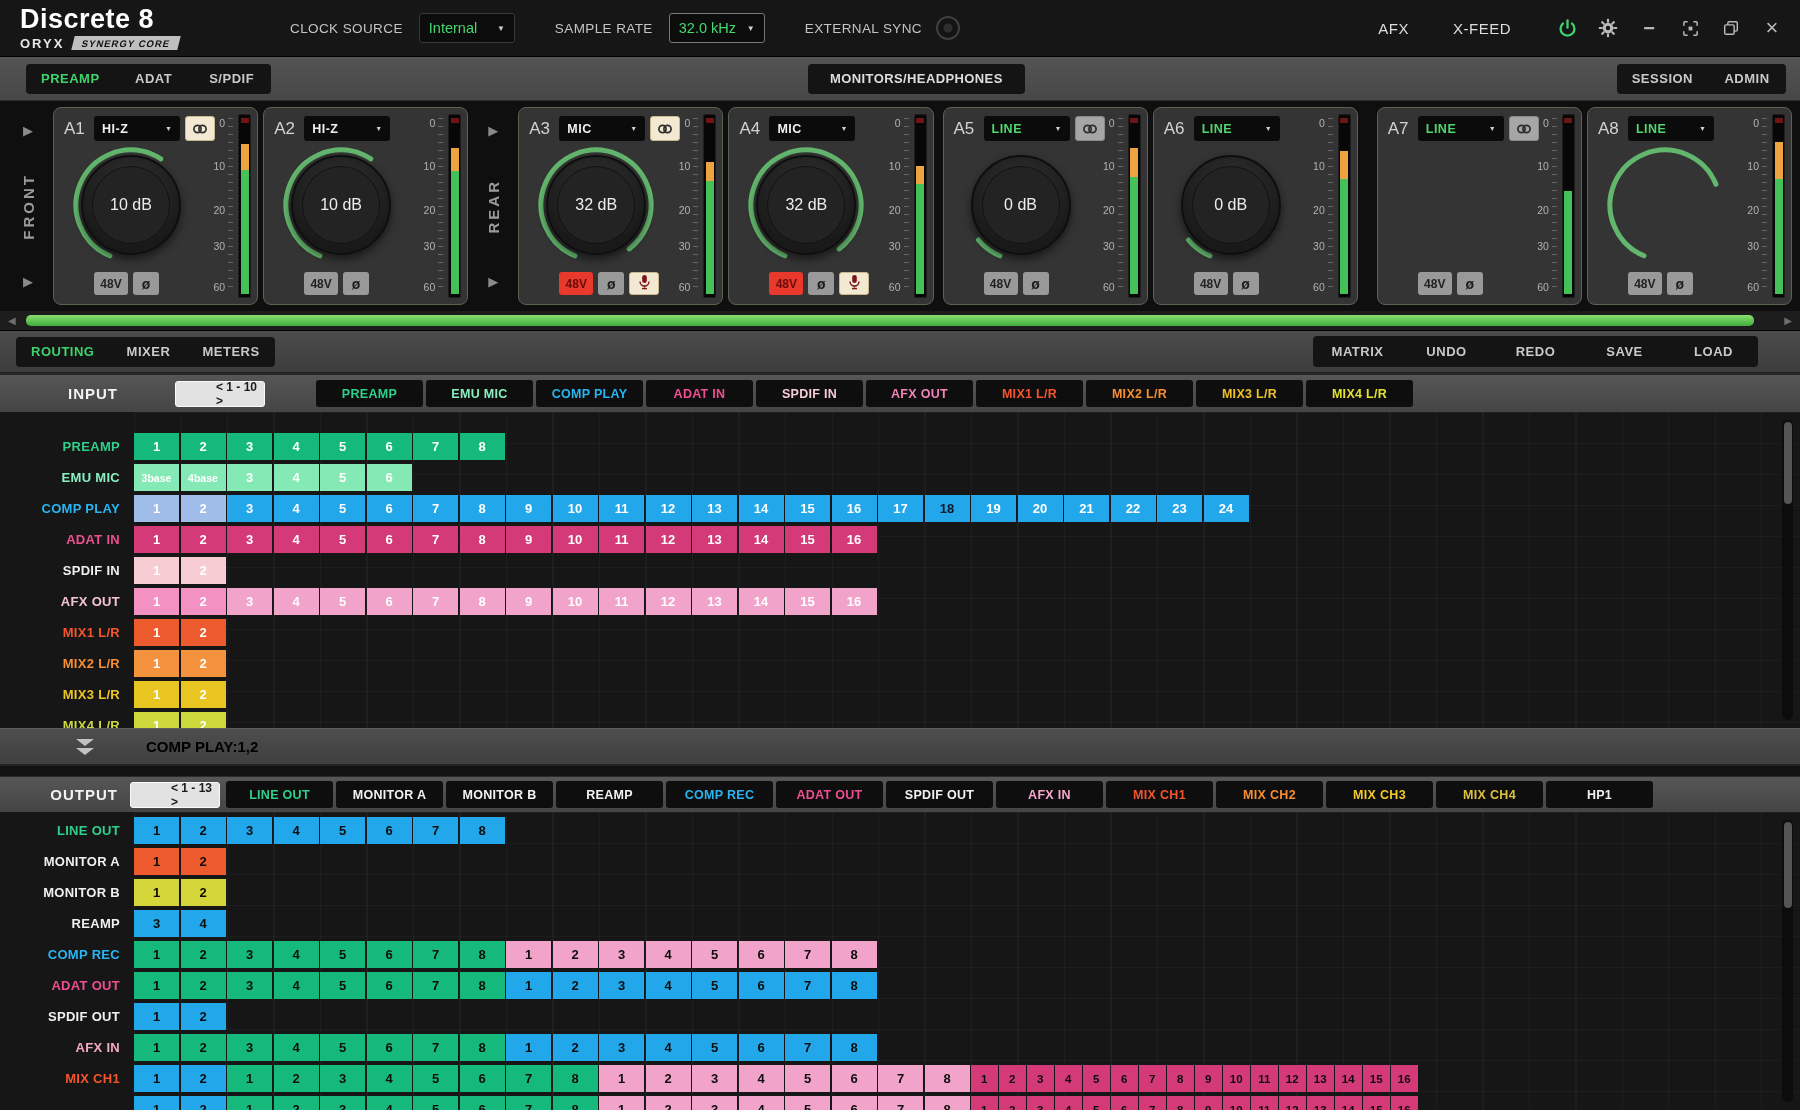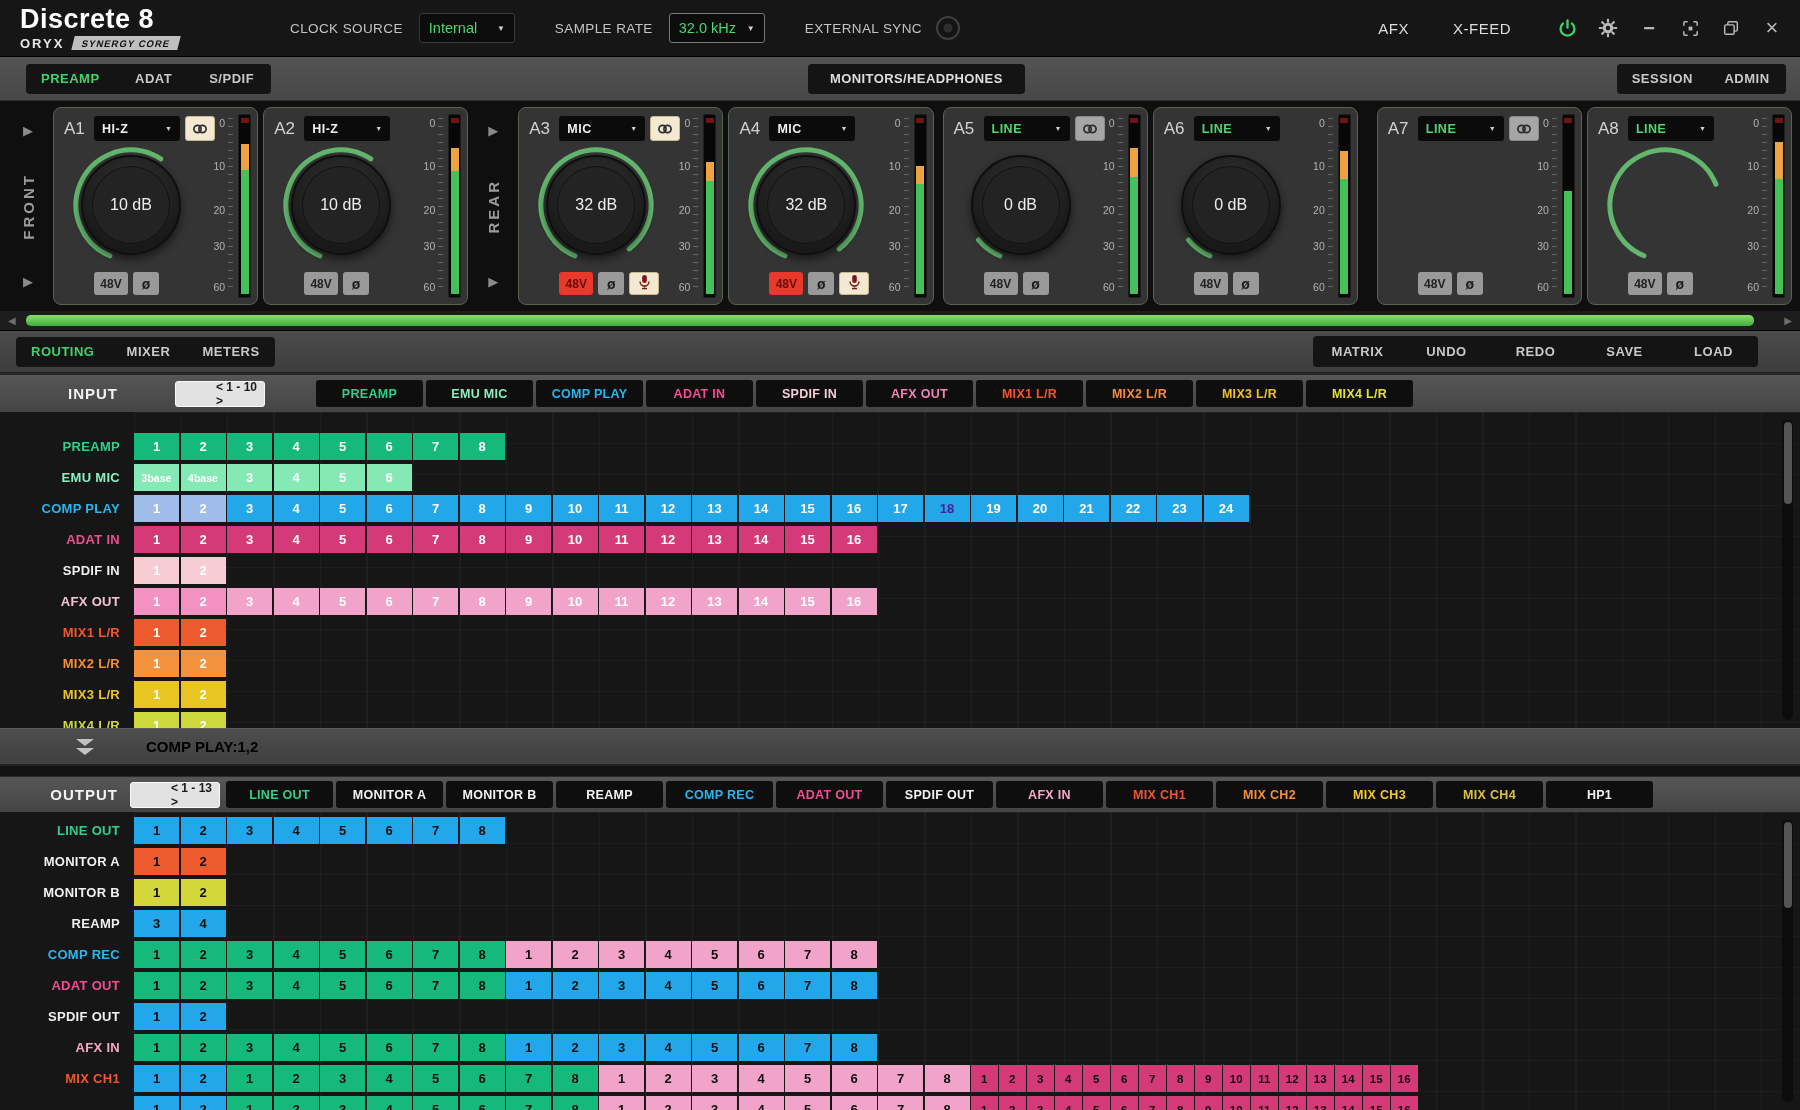--- a/index.html
+++ b/index.html
@@ -604,21 +604,21 @@
       <div class="cell" style="background:#22a7ea;color:#ffffff">8</div>
       <div class="cell" style="background:#22a7ea;color:#ffffff">9</div>
       <div class="cell" style="background:#22a7ea;color:#ffffff">10</div>
       <div class="cell" style="background:#22a7ea;color:#ffffff">11</div>
       <div class="cell" style="background:#22a7ea;color:#ffffff">12</div>
       <div class="cell" style="background:#22a7ea;color:#ffffff">13</div>
       <div class="cell" style="background:#22a7ea;color:#ffffff">14</div>
       <div class="cell" style="background:#22a7ea;color:#ffffff">15</div>
       <div class="cell" style="background:#22a7ea;color:#ffffff">16</div>
       <div class="cell" style="background:#22a7ea;color:#ffffff">17</div>
-      <div class="cell" style="background:#22a7ea;color:#4c1d95">18</div>
+      <div class="cell" style="background:#22a7ea;color:#0f172a">18</div>
       <div class="cell" style="background:#22a7ea;color:#ffffff">19</div>
       <div class="cell" style="background:#22a7ea;color:#ffffff">20</div>
       <div class="cell" style="background:#22a7ea;color:#ffffff">21</div>
       <div class="cell" style="background:#22a7ea;color:#ffffff">22</div>
       <div class="cell" style="background:#22a7ea;color:#ffffff">23</div>
       <div class="cell" style="background:#22a7ea;color:#ffffff">24</div>
     </div>
     <div class="mrow">
       <div class="mlabel" style="color:#ef4f90">ADAT IN</div>
       <div class="cell" style="background:#d43a77;color:#ffffff">1</div>

